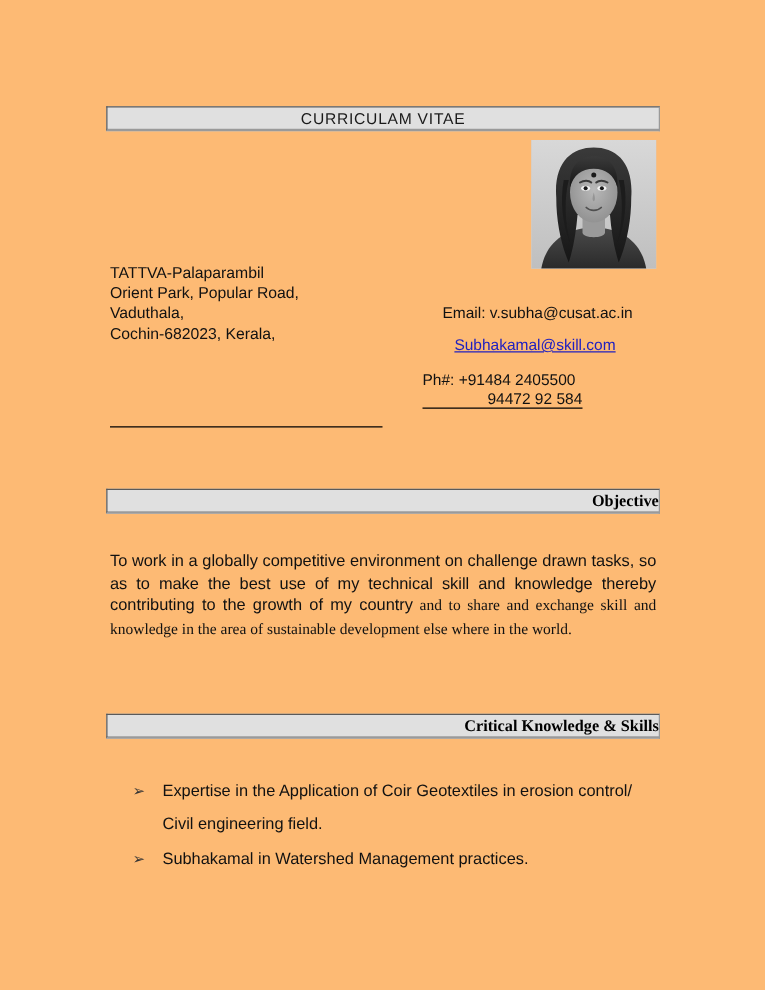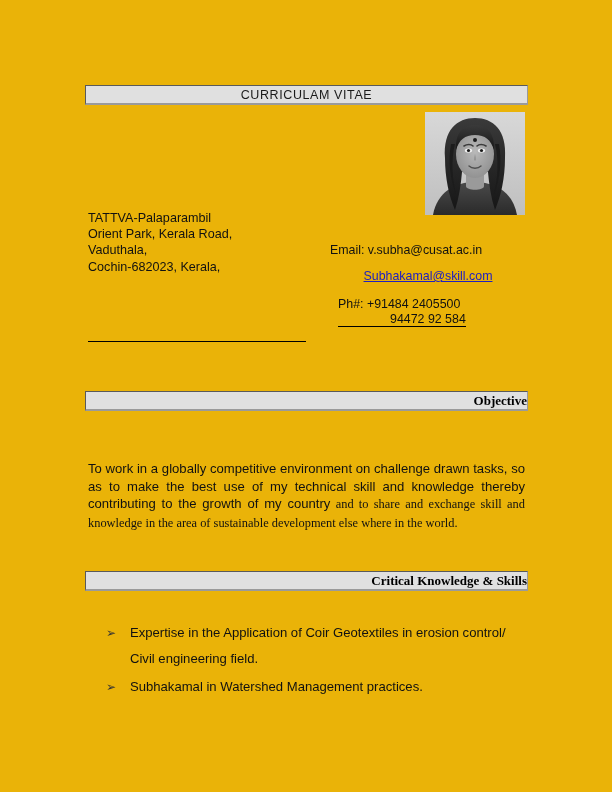--- a/index.html
+++ b/index.html
@@ -14,21 +14,21 @@
     font-family: "Liberation Sans", sans-serif;
     color: #000000;
     overflow: hidden;
   }
 
   .page {
     position: absolute;
     left: 0; top: 0;
     width: 612px;
     height: 792px;
-    background: #eab308;
+    background: #fdba74;
   }
 
   
   .bar {
     position: absolute;
     left: 85px;
     width: 443px;
     height: 20px;
     box-sizing: border-box;
     background: #e0e0e0;
@@ -86,21 +86,21 @@
 
   .contact {
     position: absolute;
     left: 330px;
     top: 242px;
     width: 200px;
     font-family: "Liberation Sans", sans-serif;
     font-size: 12.4px;
     color: #111111;
   }
-  .contact .line-email { line-height: 16px; white-space: nowrap; }
+  .contact .line-email { line-height: 16px; white-space: nowrap; margin-left: 24px; }
   .contact .line-link {
     margin-top: 11px;
     text-align: center;
     padding-right: 4px;
   }
   .contact .line-link a {
     color: #2020c0;
     text-decoration: underline;
     font-size: 12.4px;
   }
@@ -125,21 +125,21 @@
     top: 341px;
     width: 218px;
     height: 0;
     border-top: 1.3px solid #000000;
   }
 
   
   .obj-body {
     position: absolute;
     left: 88px;
-    top: 460px;
+    top: 440px;
     width: 437px;
     text-align: justify;
     font-family: "Liberation Sans", sans-serif;
     font-size: 13.1px;
     line-height: 17.6px;
     color: #111111;
   }
   .obj-body .small {
     font-family: "Liberation Serif", serif;
     font-size: 12.4px;
@@ -227,21 +227,21 @@
       <circle cx="56.5" cy="38.5" r="1.6" fill="#1a1a1a"></circle>
 
       <path d="M50 42 C49 46 48.5 48 50 49 C51.5 48 51 46 50 42" fill="#7e7e7e" opacity="0.55"></path>
 
       <path d="M44 54 C47 57 53 57 56 54" stroke="#4f4f4f" stroke-width="1.4" fill="none" stroke-linecap="round"></path>
     </svg>
   </div>
 
   <div class="addr">
     <div>TATTVA-Palaparambil</div>
-    <div>Orient Park, Kerala Road,</div>
+    <div>Orient Park, Popular Road,</div>
     <div>Vaduthala,</div>
     <div>Cochin-682023, Kerala,</div>
   </div>
 
   <div class="contact">
     <div class="line-email">Email: v.subha@cusat.ac.in</div>
     <div class="line-link">
       <a href="#">Subhakamal@skill.com</a>
     </div>
     <div class="line-phone">Ph#: +91484  2405500</div>

